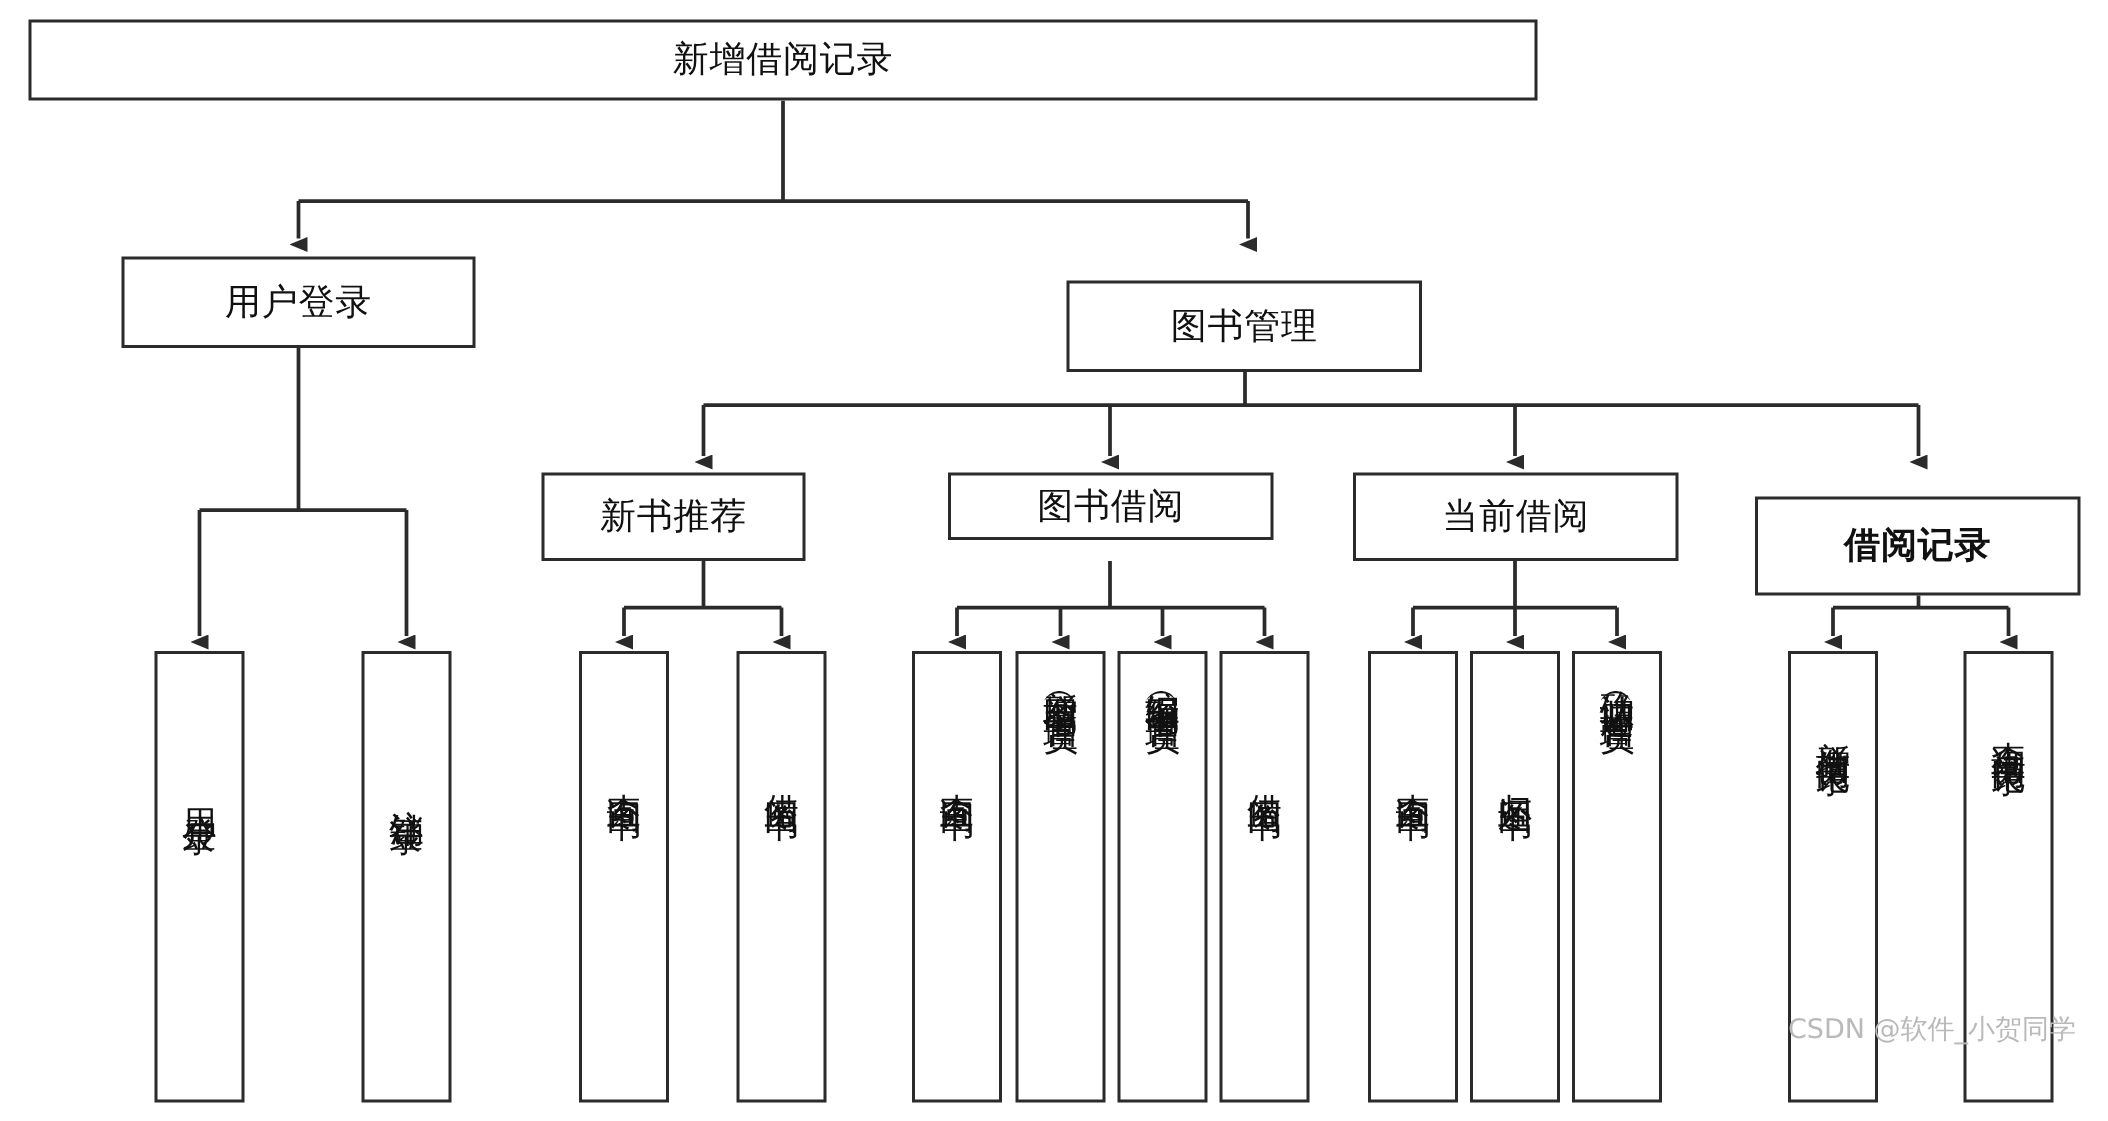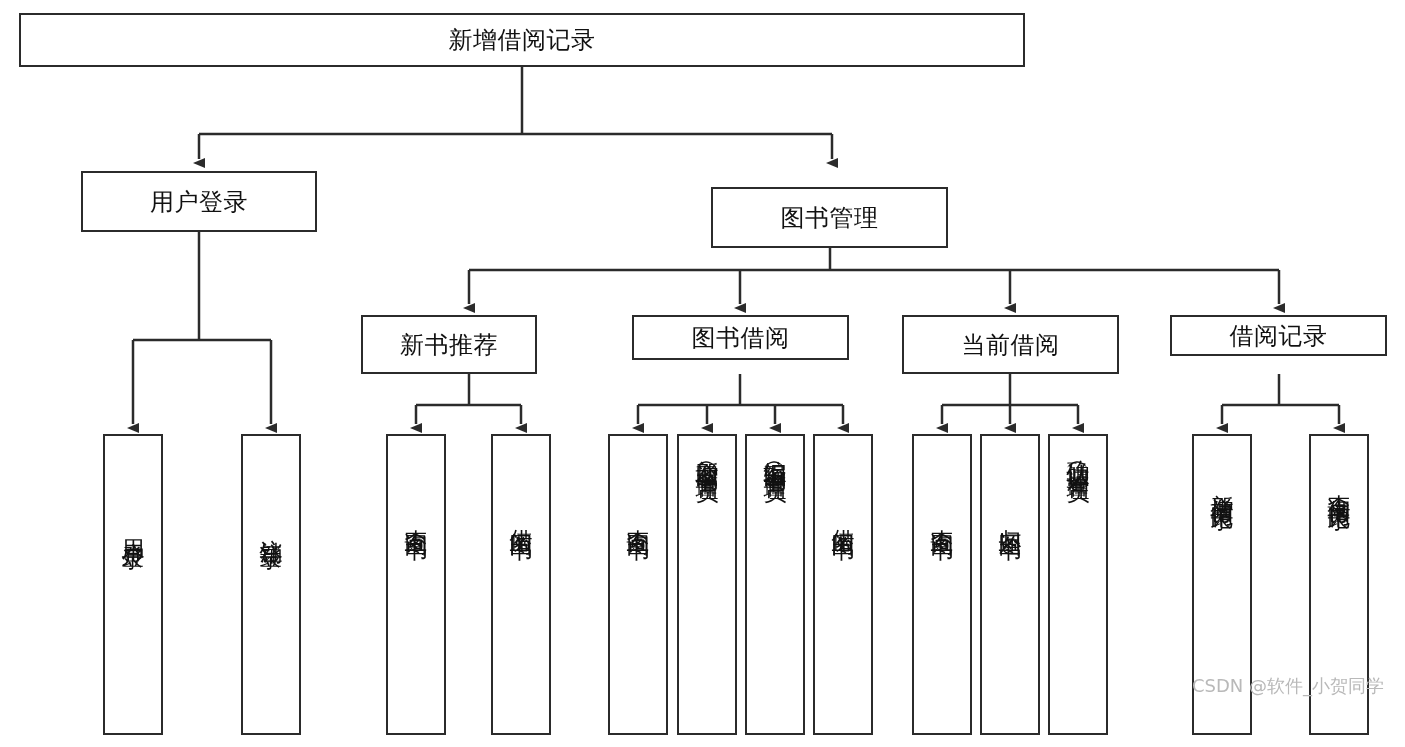--- a/index.html
+++ b/index.html
@@ -145,21 +145,21 @@
 
   <div class="node h" style="left:361px; top:315px; width:176px; height:59px;">
     <span class="node-label">新书推荐</span>
   </div>
   <div class="node h" style="left:632px; top:315px; width:217px; height:45px;">
     <span class="node-label">图书借阅</span>
   </div>
   <div class="node h" style="left:902px; top:315px; width:217px; height:59px;">
     <span class="node-label">当前借阅</span>
   </div>
-  <div class="node h" style="left:1170px; top:315px; width:217px; height:41px;">
+  <div class="node h" style="left:1170px; top:331px; width:217px; height:66px;font-weight:bold;">
     <span class="node-label">借阅记录</span>
   </div>
 
   <div class="node v" style="left:103px; top:434px; width:60px; height:301px; padding-top:85px;">
     <span class="node-label">用户登录</span>
   </div>
   <div class="node v" style="left:241px; top:434px; width:60px; height:301px; padding-top:85px;">
     <span class="node-label">注销登录</span>
   </div>
 

